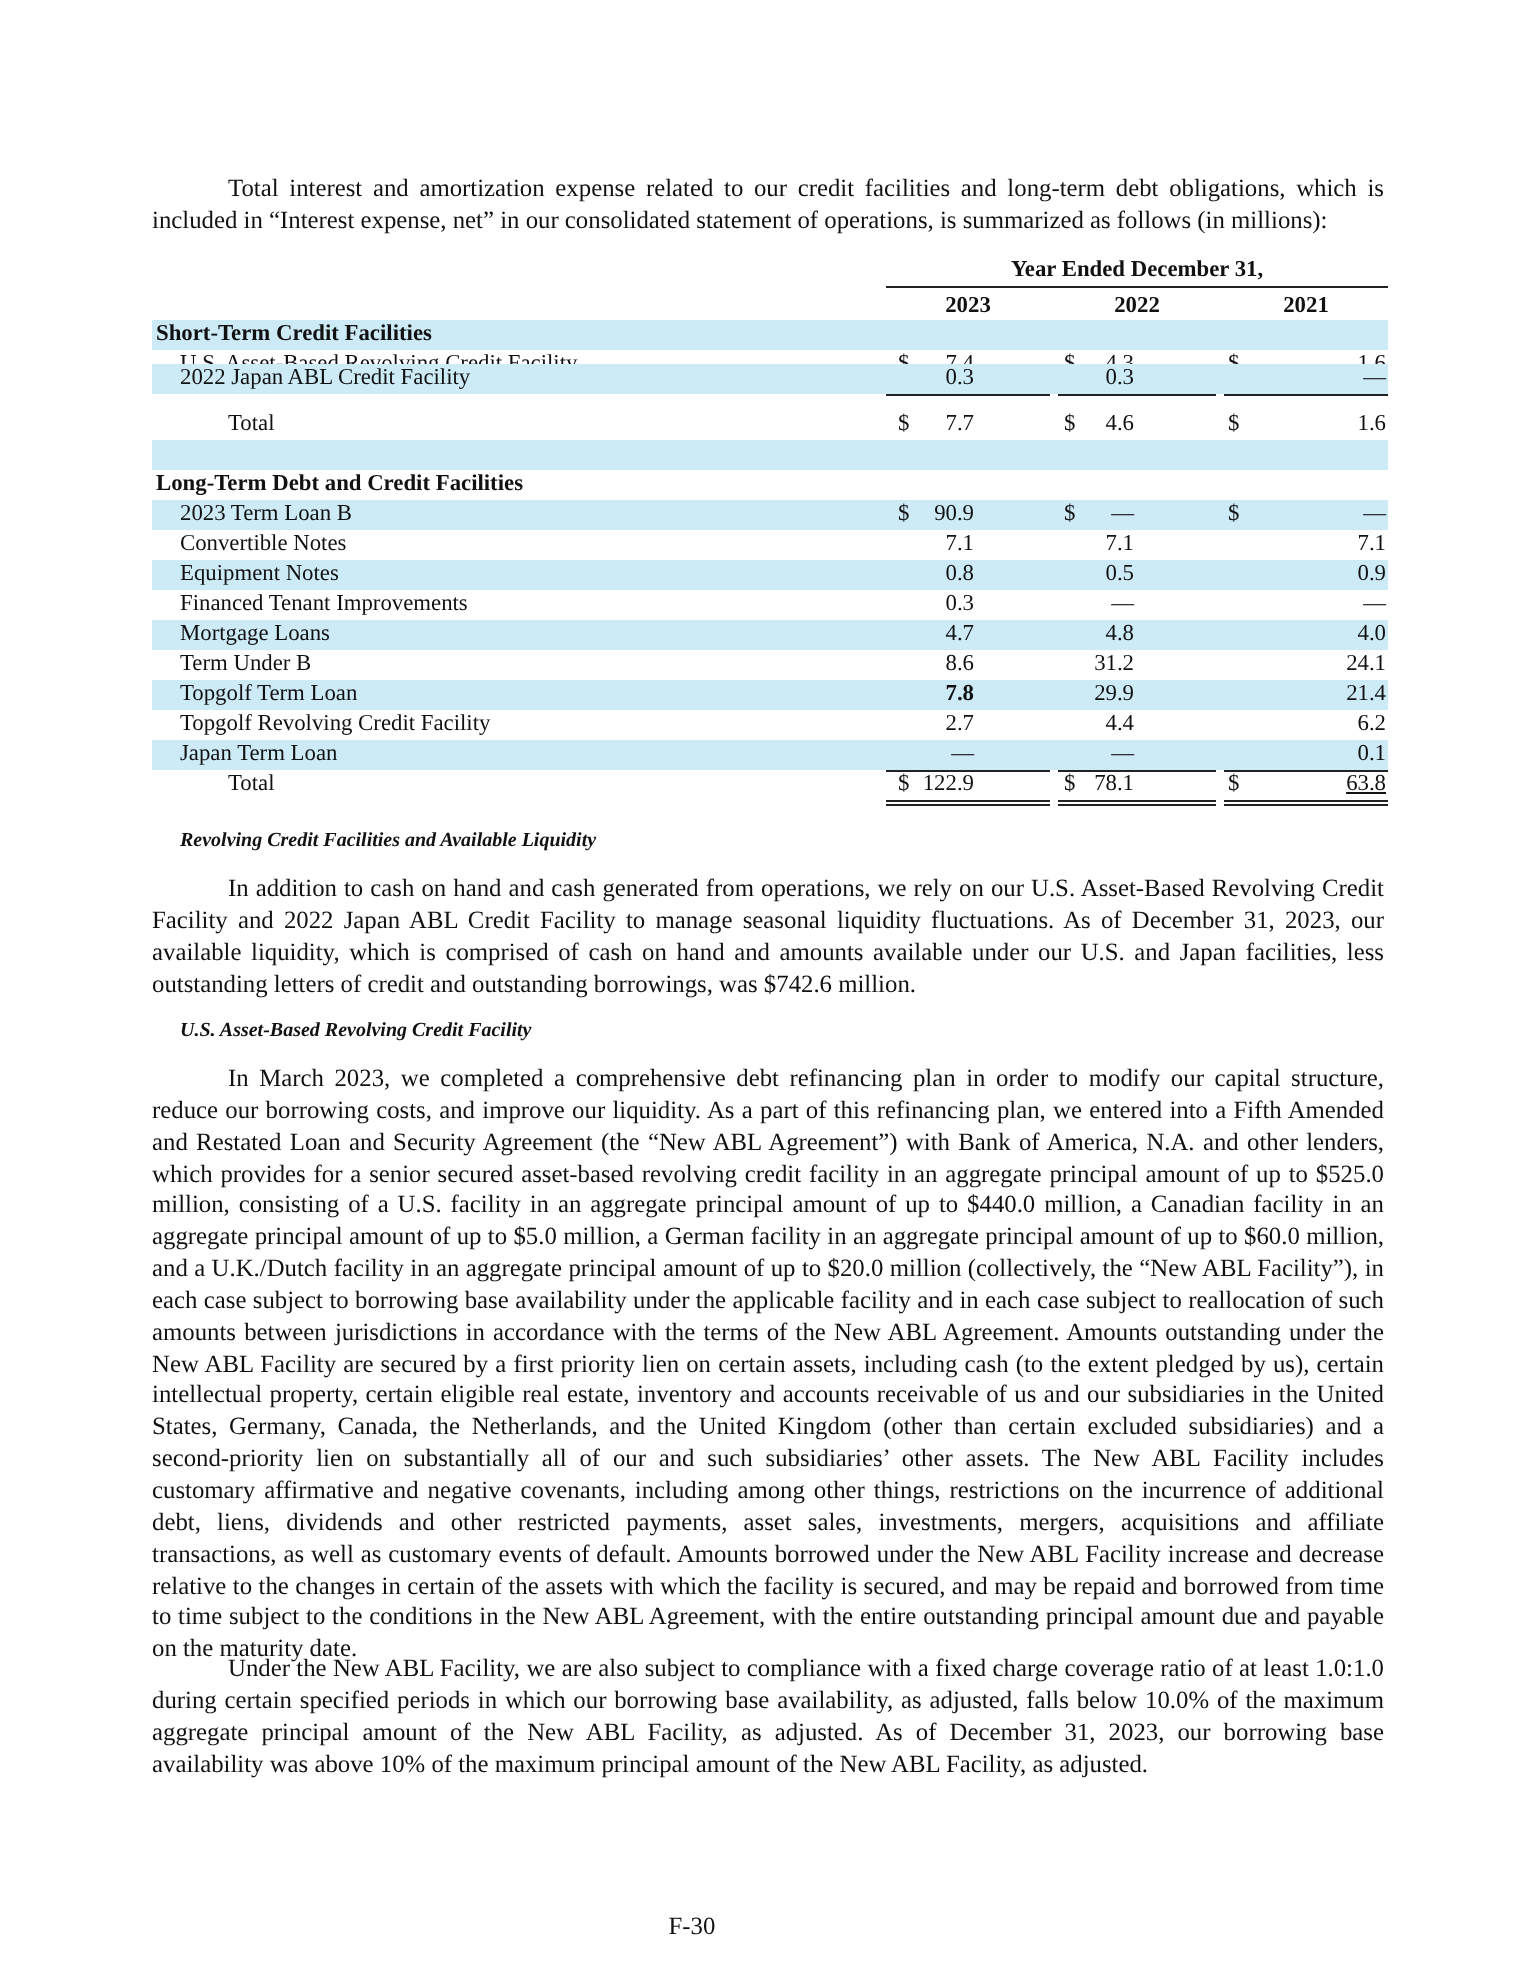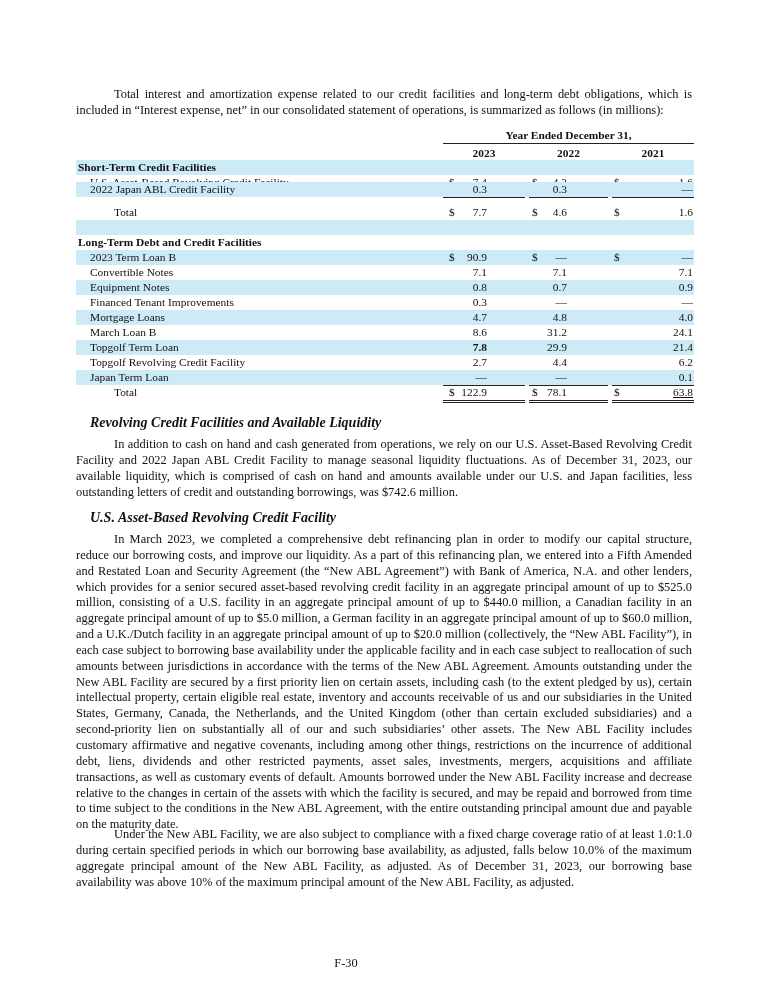--- a/index.html
+++ b/index.html
@@ -7,21 +7,21 @@
       width: 768px; height: 993px; position: relative; overflow: hidden;
       font-family: "Liberation Serif", "DejaVu Serif", serif;
       color: #111111; font-size: 12.4px;
     }
     .page { position: absolute; left: 76px; top: 0; width: 616px; }
     p.body {
       margin: 0; text-align: justify; line-height: 15.85px; text-indent: 38px;
     }
     #intro { position: absolute; top: 87px; }
     h3.sub {
-      margin: 0; font-style: italic; font-weight: bold; font-size: 14px;
+      margin: 0; font-style: italic; font-weight: bold; font-size: 10px;
       position: absolute; padding-left: 14px;
     }
     #h-revolving { top: 415px; }
     #p-revolving { position: absolute; top: 437px; }
     #h-usabl { top: 510px; }
     #p-usabl { position: absolute; top: 532px; }
     #p-fccr { position: absolute; top: 827px; }
     .footer {
       position: absolute; top: 956px; left: 0; width: 692px; text-align: center;
       font-size: 12.4px;
@@ -114,21 +114,21 @@
         <div class="tb-cell" style="left: 536px; width: 82px;">
           <span class="v" style="right: 1px;">7.1</span>
         </div>
       </div>
       <div class="tb-row shade" style="top: 280px;">
         <span class="tb-lbl" style="left: 14px;">Equipment Notes</span>
         <div class="tb-cell" style="left: 367px; width: 82px;">
           <span class="v" style="right: 38px;">0.8</span>
         </div>
         <div class="tb-cell" style="left: 453px; width: 79px;">
-          <span class="v" style="right: 41px;">0.7</span>
+          <span class="v" style="right: 41px;">0.5</span>
         </div>
         <div class="tb-cell" style="left: 536px; width: 82px;">
           <span class="v" style="right: 1px;">0.9</span>
         </div>
       </div>
       <div class="tb-row" style="top: 295px;">
         <span class="tb-lbl" style="left: 14px;">Financed Tenant Improvements</span>
         <div class="tb-cell" style="left: 367px; width: 82px;">
           <span class="v" style="right: 38px;">0.3</span>
         </div>
@@ -145,21 +145,21 @@
           <span class="v" style="right: 38px;">4.7</span>
         </div>
         <div class="tb-cell" style="left: 453px; width: 79px;">
           <span class="v" style="right: 41px;">4.8</span>
         </div>
         <div class="tb-cell" style="left: 536px; width: 82px;">
           <span class="v" style="right: 1px;">4.0</span>
         </div>
       </div>
       <div class="tb-row" style="top: 325px;">
-        <span class="tb-lbl" style="left: 14px;">March Loan B</span>
+        <span class="tb-lbl" style="left: 14px;">Term Under B</span>
         <div class="tb-cell" style="left: 367px; width: 82px;">
           <span class="v" style="right: 38px;">8.6</span>
         </div>
         <div class="tb-cell" style="left: 453px; width: 79px;">
           <span class="v" style="right: 41px;">31.2</span>
         </div>
         <div class="tb-cell" style="left: 536px; width: 82px;">
           <span class="v" style="right: 1px;">24.1</span>
         </div>
       </div>

